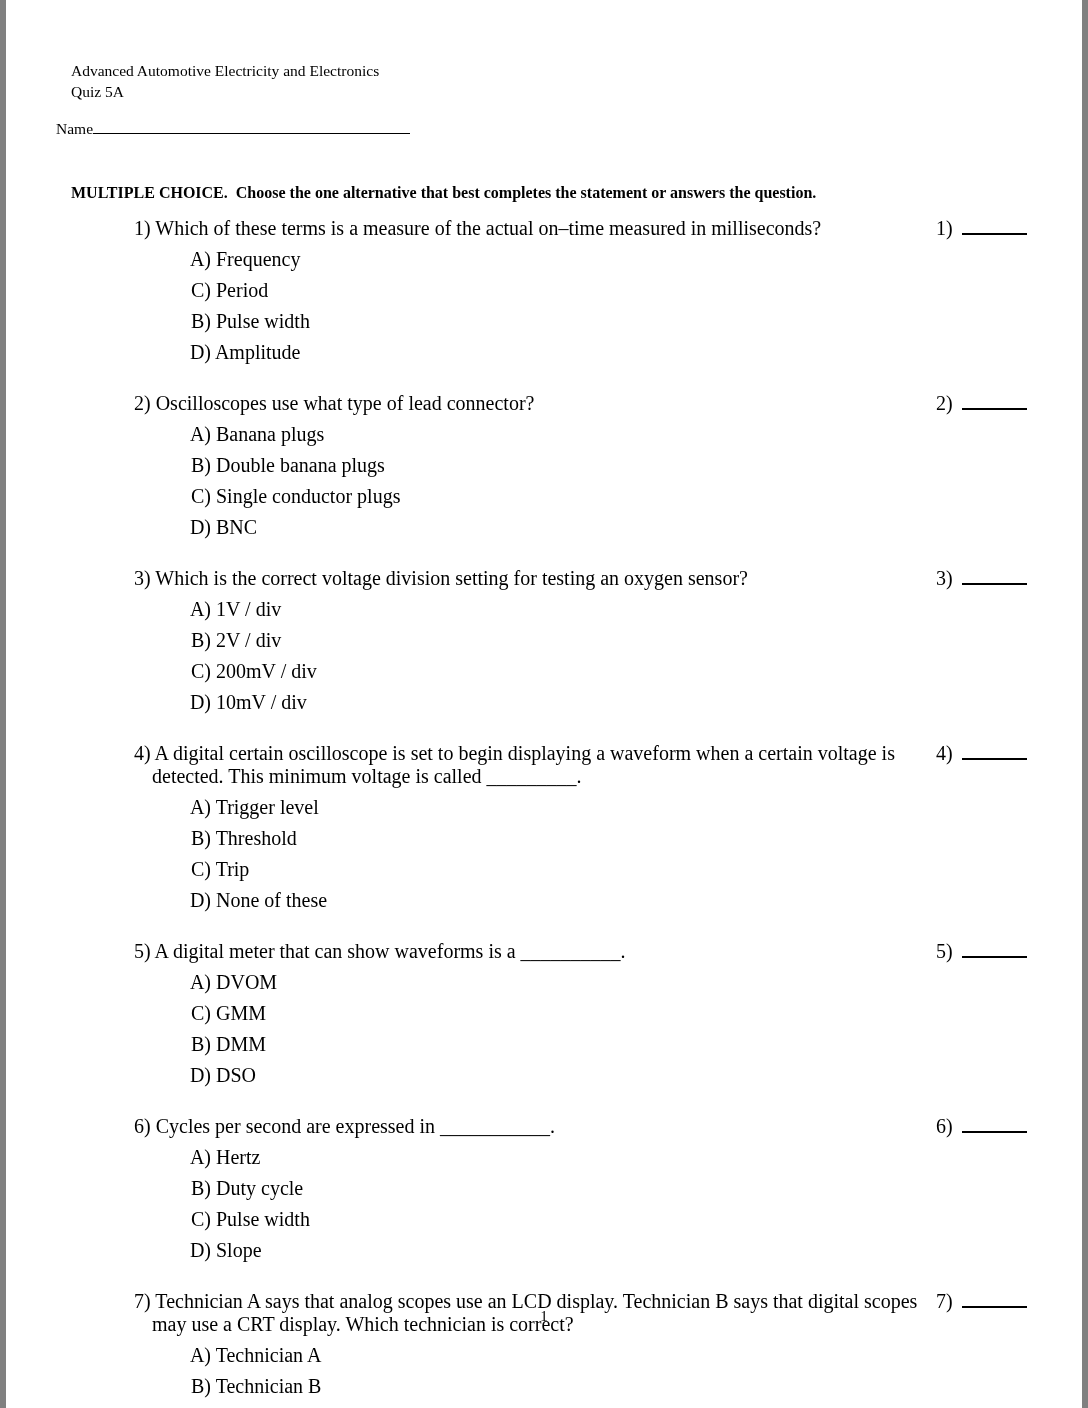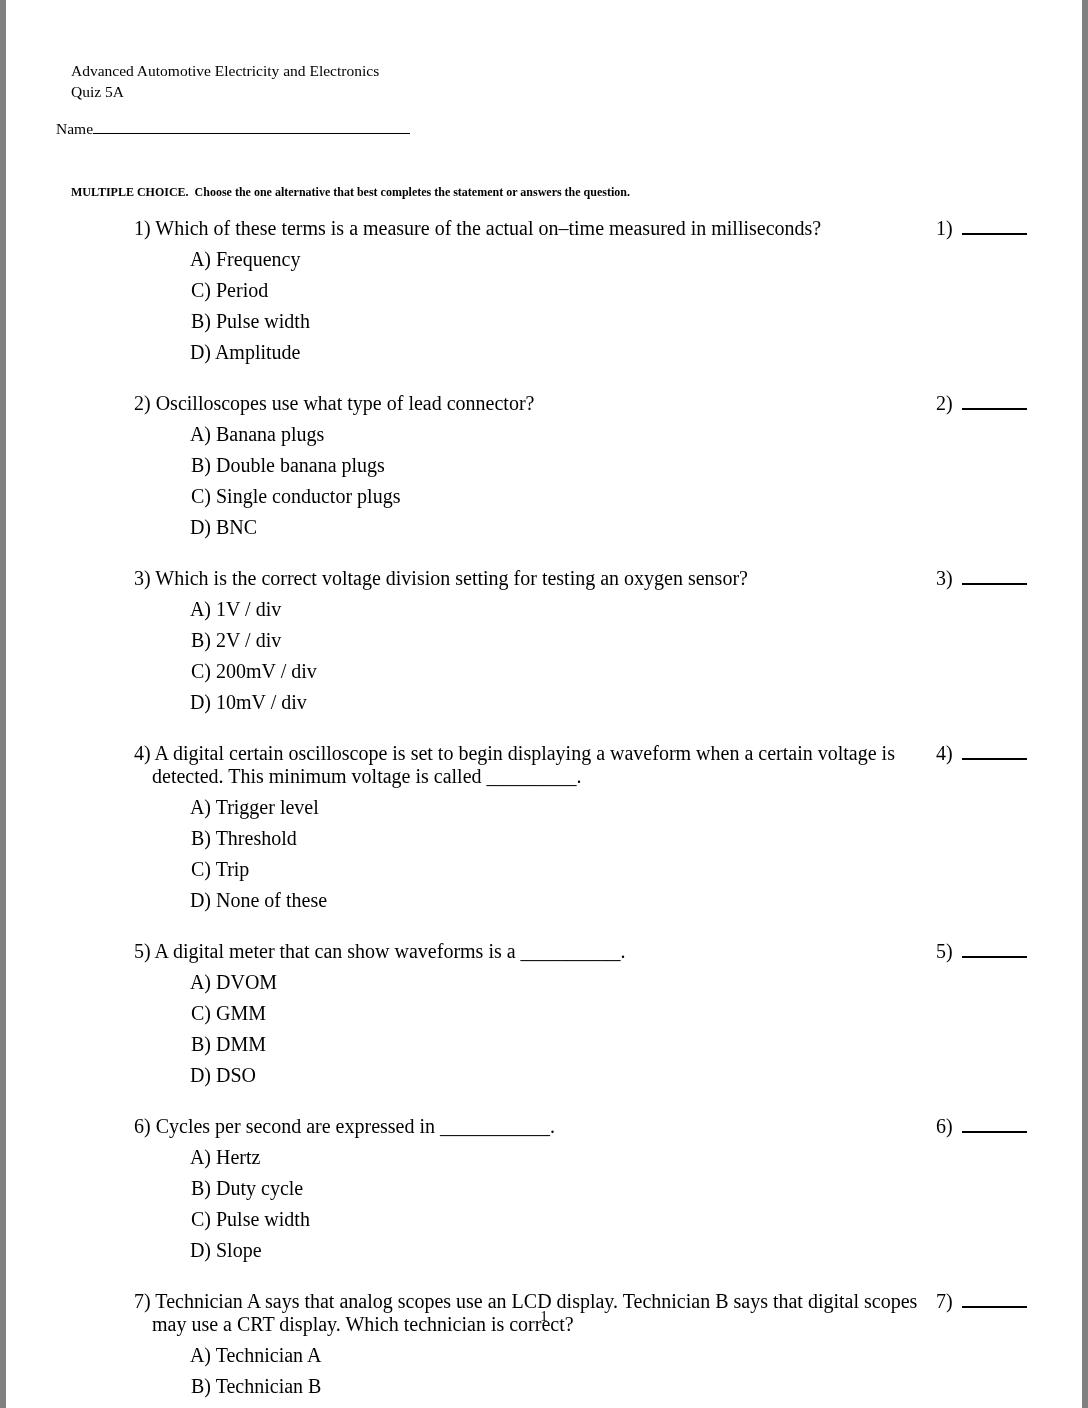--- a/index.html
+++ b/index.html
@@ -31,21 +31,21 @@
     width: 317px;
     height: 16px;
     border-bottom: 1.5px solid #000;
     vertical-align: baseline;
   }
   .section-heading {
     position: absolute;
     left: 65px;
     top: 182px;
     width: 980px;
-    font-size: 12px;
+    font-size: 16px;
     font-weight: bold;
     line-height: 21px;
     white-space: pre-wrap;
   }
   .questions {
     position: absolute;
     left: 128px;
     top: 217px;
     width: 960px;
     font-size: 20px;

